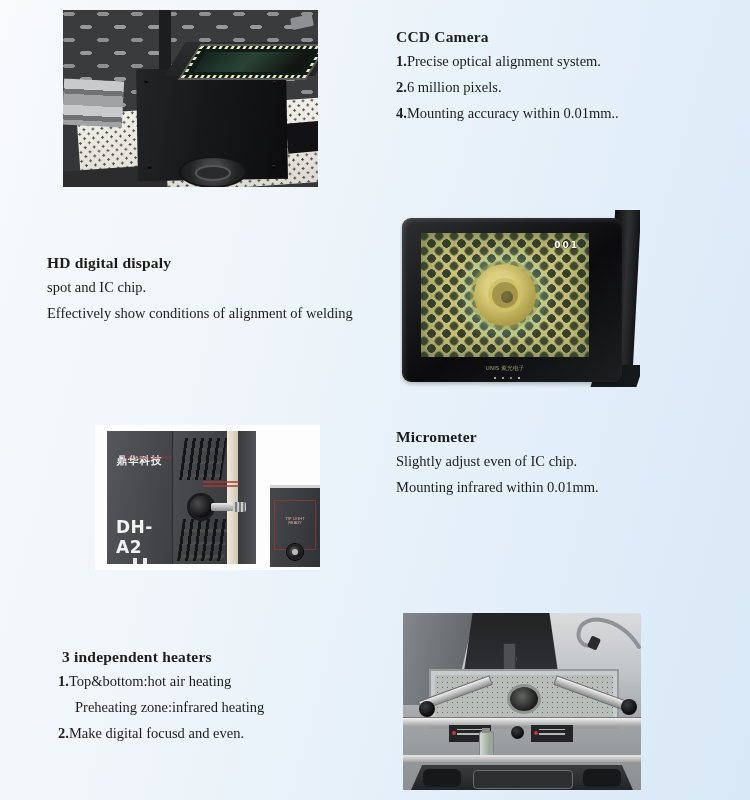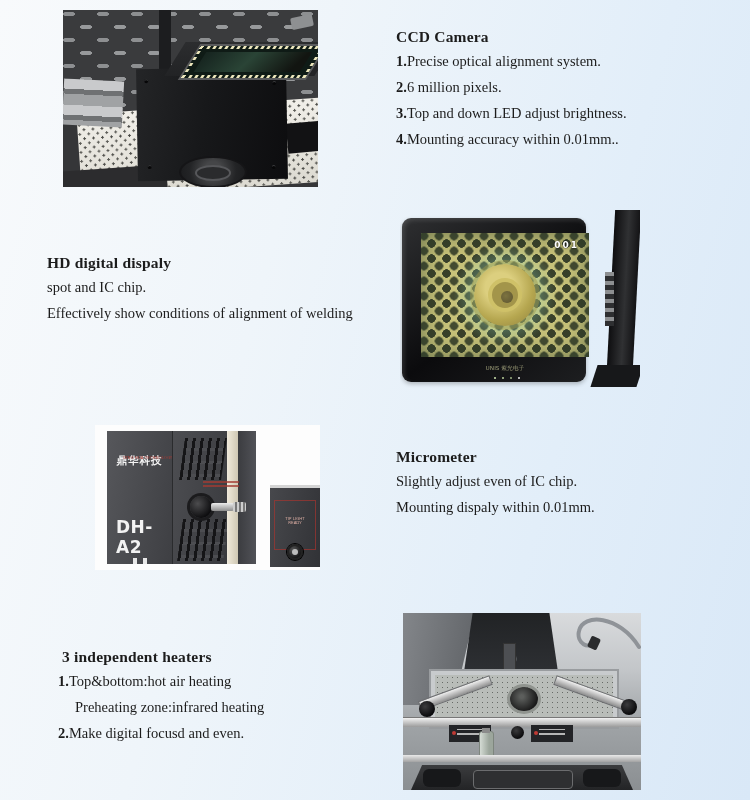--- a/index.html
+++ b/index.html
@@ -48,21 +48,21 @@
     border:2px solid #56575a;background:#2a2b2d;}
   
   #p2{left:400px;top:210px;width:240px;height:180px;}
   .m-arm{left:211px;top:0;width:26px;height:158px;transform:skewX(-3deg);
     background:linear-gradient(90deg,#0e0e10,#303133 55%,#131315);}
   .m-hinge{left:205px;top:62px;width:9px;height:54px;
     background:repeating-linear-gradient(180deg,#8d8f91 0 4px,#2e2f31 4px 9px);}
   .m-foot{left:194px;top:155px;width:46px;height:22px;background:#17181a;transform:skewX(-18deg);}
   .m-body{left:2px;top:8px;width:184px;height:164px;border-radius:9px;
     background:linear-gradient(145deg,#2e2f31 0%,#0b0b0d 55%,#1d1e20 100%);
-    box-shadow:inset 2px 2px 5px rgba(255,255,255,.14), 0 2px 4px rgba(0,0,0,.25);}
+    box-shadow:inset 2px 2px 5px rgba(255,255,255,.14), 0 2px 4px rgba(0,0,0,.25);padding-left:36px;}
   .m-screen{position:absolute;left:19px;top:15px;width:168px;height:124px;overflow:hidden;background:#c7c279;
     background-image:radial-gradient(4.4px 4.4px at 50% 50%,#39402a 0 92%,transparent 100%),
                      radial-gradient(4.4px 4.4px at 50% 50%,#434a30 0 92%,transparent 100%);
     background-size:15px 15px,15px 15px;background-position:3px 3px,10.5px 10.5px;
     box-shadow:inset 0 0 26px rgba(35,55,40,.6);}
   .m-glow{position:absolute;left:50%;top:50%;width:104px;height:104px;margin:-52px 0 0 -52px;border-radius:50%;
     background:radial-gradient(circle,rgba(150,232,212,.6) 0%,rgba(150,232,212,.25) 45%,transparent 70%);}
   .m-obj{position:absolute;left:50%;top:50%;width:62px;height:62px;margin:-31px 0 0 -31px;border-radius:50%;
     background:radial-gradient(circle at 42% 38%,#dccf7f 0 28%,#b5a64f 62%,#8d7f3e 100%);
     box-shadow:0 0 0 4px rgba(160,150,70,.45);}
@@ -179,21 +179,20 @@
     <div class="abs p1-fix">
       <div class="p1-fix-in"></div>
     </div>
   </div>
 
   <div class="abs tb" style="left:396px;top:26px;">
     <h3>CCD Camera</h3>
     <div class="body">
       <div class="line"><span class="num">1.</span><span>Precise optical alignment system.</span></div>
       <div class="line"><span class="num">2.</span><span>6 million pixels.</span></div>
-      <div class="line"><span class="num">3.</span><span>Top and down LED adjust brightness.</span></div>
       <div class="line"><span class="num">4.</span><span>Mounting accuracy within 0.01mm..</span></div>
     </div>
   </div>
 
   <div class="abs tb" style="left:47px;top:252px;">
     <h3>HD digital dispaly</h3>
     <div class="body">
       <div class="line">spot and IC chip.</div>
       <div class="line">Effectively show conditions of alignment of welding</div>
     </div>
@@ -237,25 +236,25 @@
     <div class="abs d-tip"></div>
     <div class="abs d-right">
       <div class="d-rline"></div>
       <div class="d-rlabel">TIP LIGHT READY</div>
       <div class="d-rknob">
           <i></i>
         </div>
     </div>
   </div>
 
-  <div class="abs tb" style="left:396px;top:446px;">
+  <div class="abs tb" style="left:396px;top:426px;">
     <h3>Micrometer</h3>
     <div class="body">
       <div class="line">Slightly adjust even of IC chip.</div>
-      <div class="line">Mounting dispaly within 0.01mm.</div>
+      <div class="line">Mounting infrared within 0.01mm.</div>
     </div>
   </div>
 
   <div class="abs tb" style="left:58px;top:646px;">
     <h3 style="margin-left:4px;">3 independent heaters</h3>
     <div class="body">
       <div class="line"><span class="num">1.</span><span>Top&amp;bottom:hot air heating</span></div>
       <div class="line indent"><span>Preheating zone:infrared heating</span></div>
       <div class="line"><span class="num">2.</span><span>Make digital focusd and even.</span></div>
     </div>

